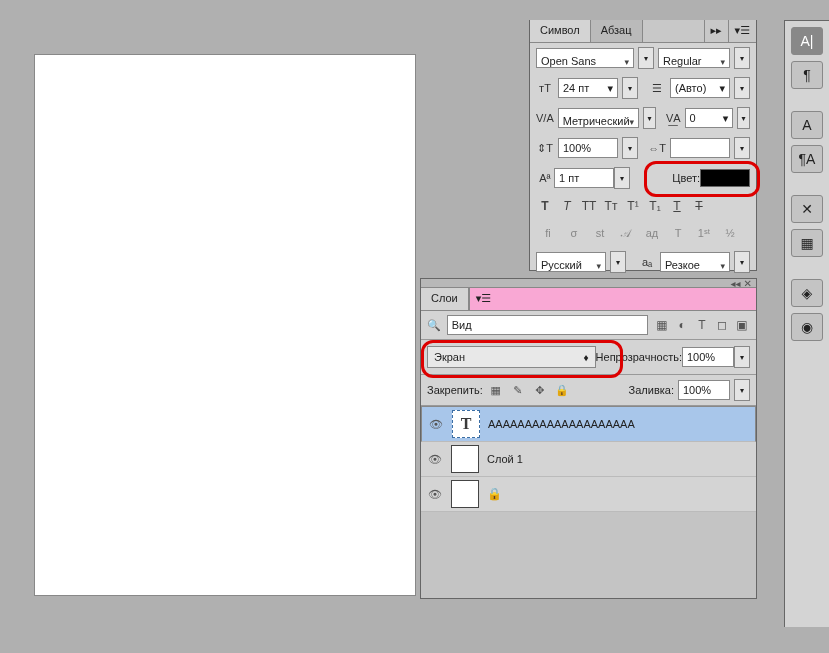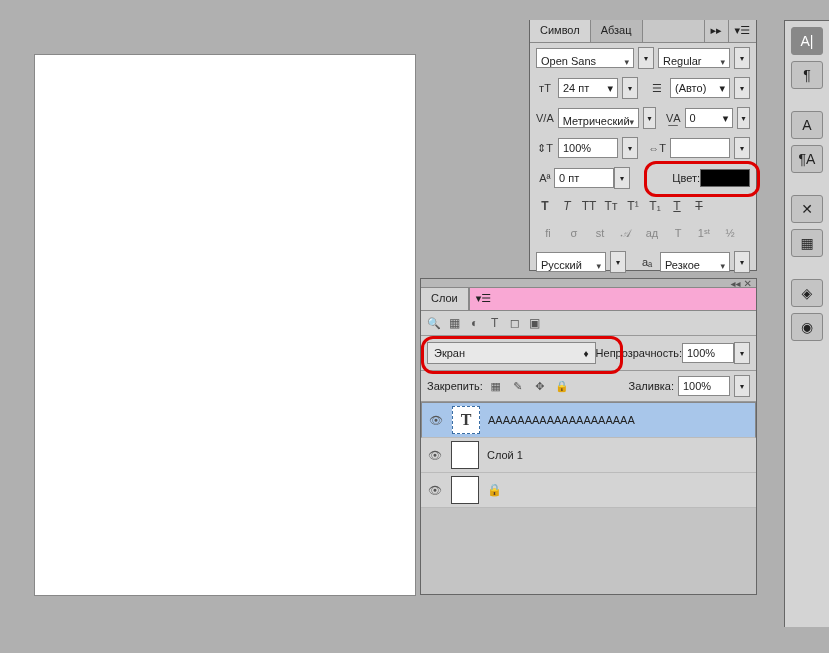--- a/index.html
+++ b/index.html
@@ -112,21 +112,21 @@
     <div class="dd-btn">▾</div>
     <span class="ico" style="margin-left:6px">⇔T</span>
     <div class="num-input">
         <span></span>
       </div>
     <div class="dd-btn">▾</div>
   </div>
   <div class="color-row">
     <span class="ico">Aª</span>
     <div class="num-input">
-        <span>0 пт</span>
+        <span>1 пт</span>
       </div>
     <div class="dd-btn">▾</div>
     <span style="margin-left:auto">Цвет:</span>
     <div class="color-swatch"></div>
     <div class="highlight-red" style="right:-4px;top:-2px;width:110px;height:30px"></div>
   </div>
   <div class="type-row">
     <div class="type-btn">
         <b>T</b>
       </div>
@@ -188,20 +188,23 @@
     <span class="x">◂◂</span>
     <span class="x">✕</span>
   </div>
   <div class="lp-tabs">
     <div class="tab">Слои</div>
     <div class="spacer"></div>
     <div class="tab-menu">▾☰</div>
   </div>
   <div class="lp-header">
     <span>🔍</span>
+    <div class="lp-search">
+        <span>Вид</span>
+      </div>
     <div class="lp-icons">
       <span class="lp-ico">▦</span>
       <span class="lp-ico">◐</span>
       <span class="lp-ico">T</span>
       <span class="lp-ico">◻</span>
       <span class="lp-ico">▣</span>
     </div>
   </div>
   <div class="lp-row" style="position:relative">
     <div class="lp-bm">

